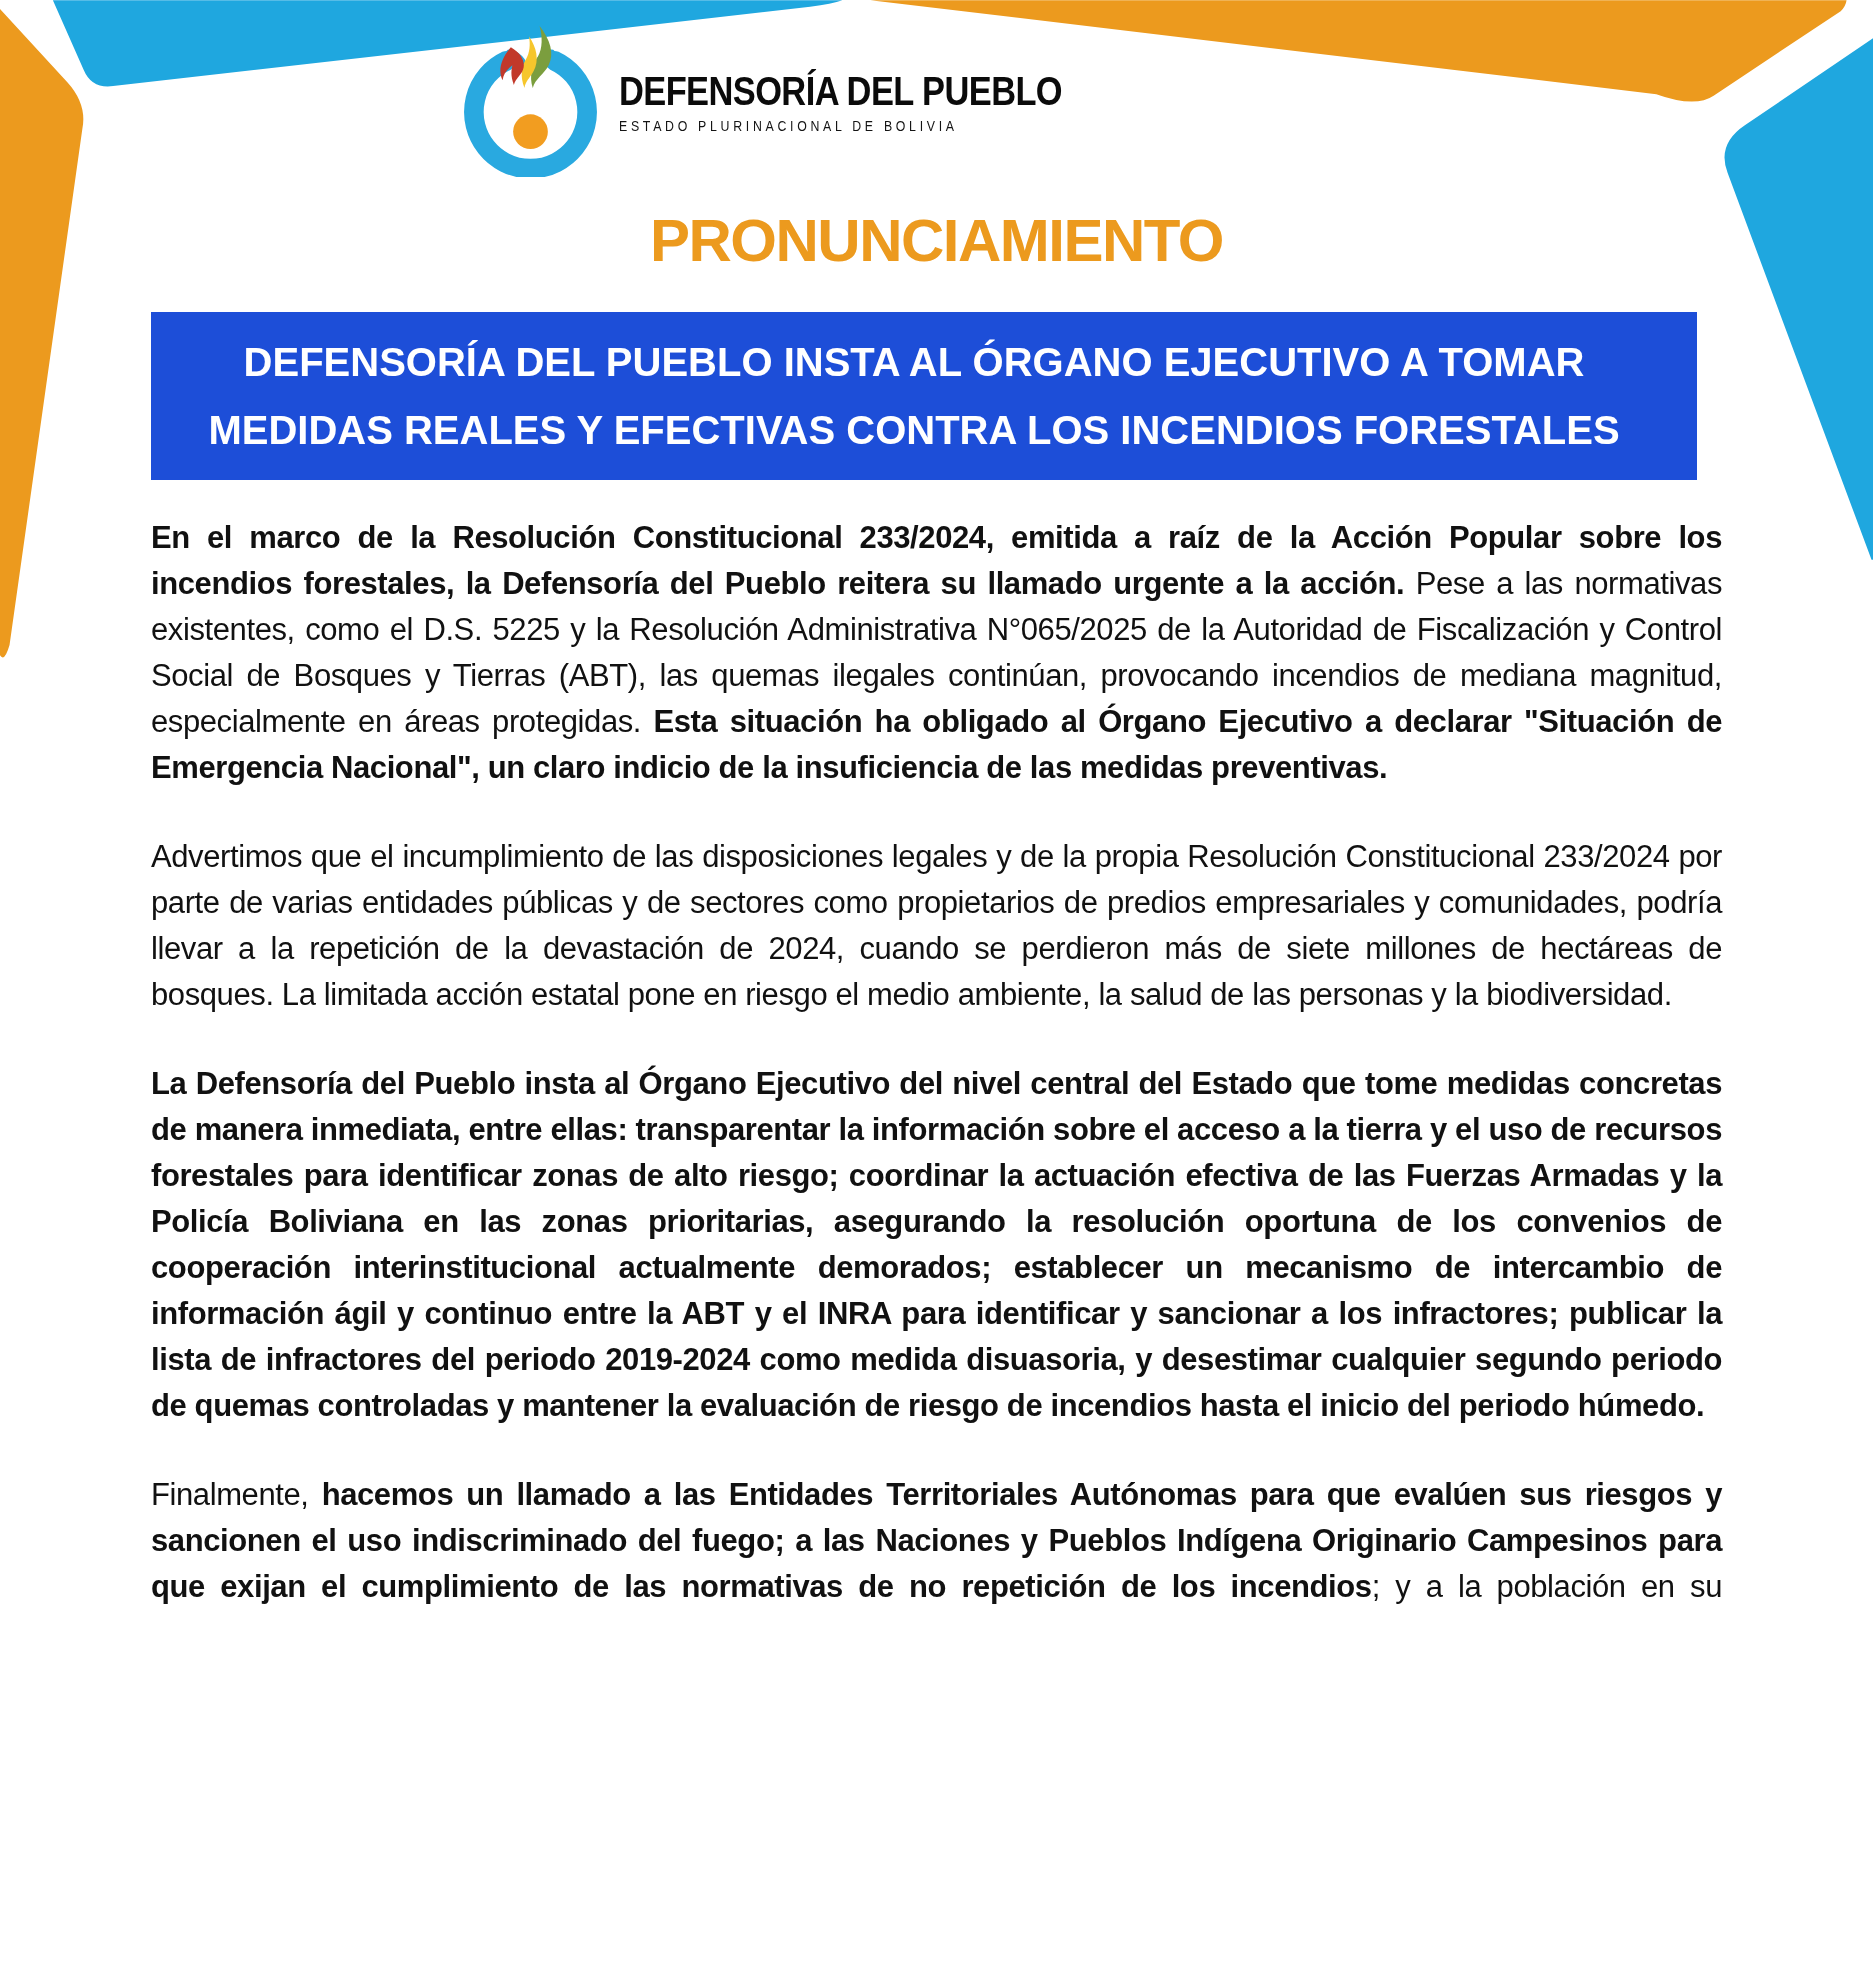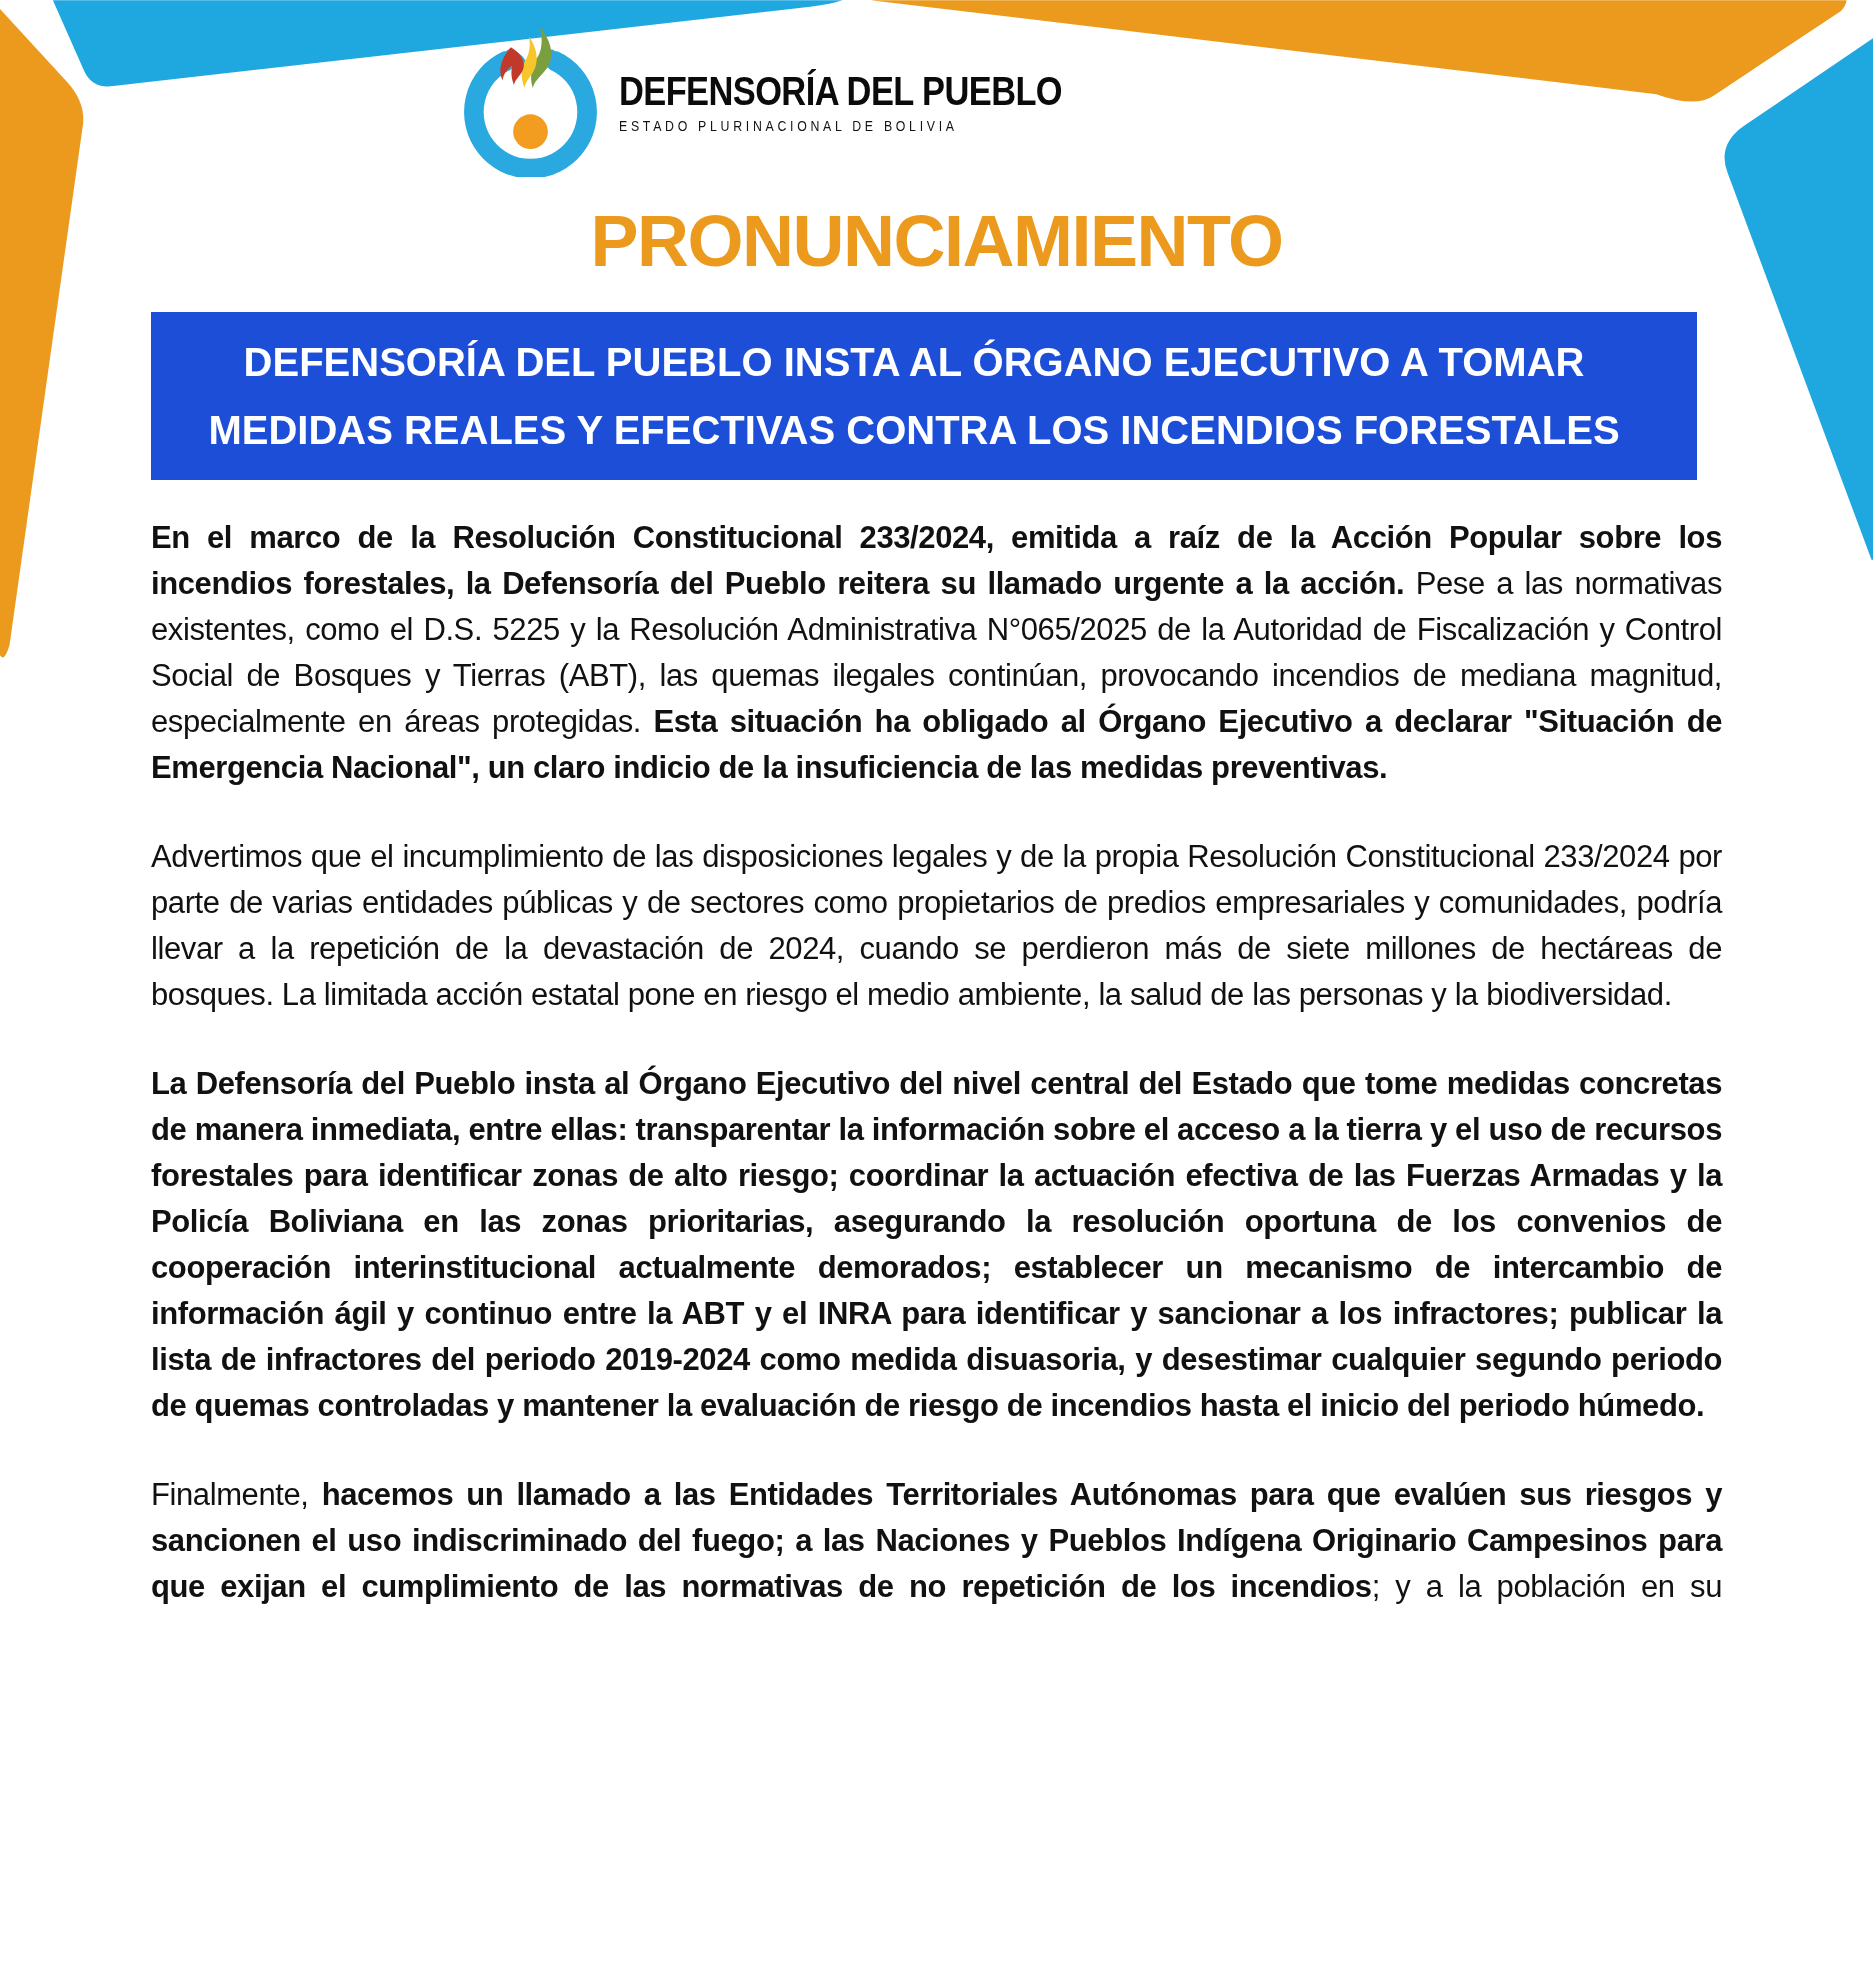--- a/index.html
+++ b/index.html
@@ -29,21 +29,21 @@
   .wordmark .org-name{
     font-weight:700;font-size:41px;letter-spacing:-0.7px;color:#0b0b0b;line-height:1.05;white-space:nowrap;
   }
   .wordmark .org-subtitle{
     font-size:14.7px;letter-spacing:4.4px;color:#141414;margin-top:4.4px;white-space:nowrap;
   }
 
   .doc-title{
     margin-top:8.8px;
     text-align:center;
-    font-size:72px;
+    font-size:60px;
     font-weight:700;
     letter-spacing:-1.5px;
     line-height:110px;
   }
 
   .headline-box{
     margin:16px 176px 0 151px;
     padding:16px 44px;
     text-align:center;
     color:#ffffff;

